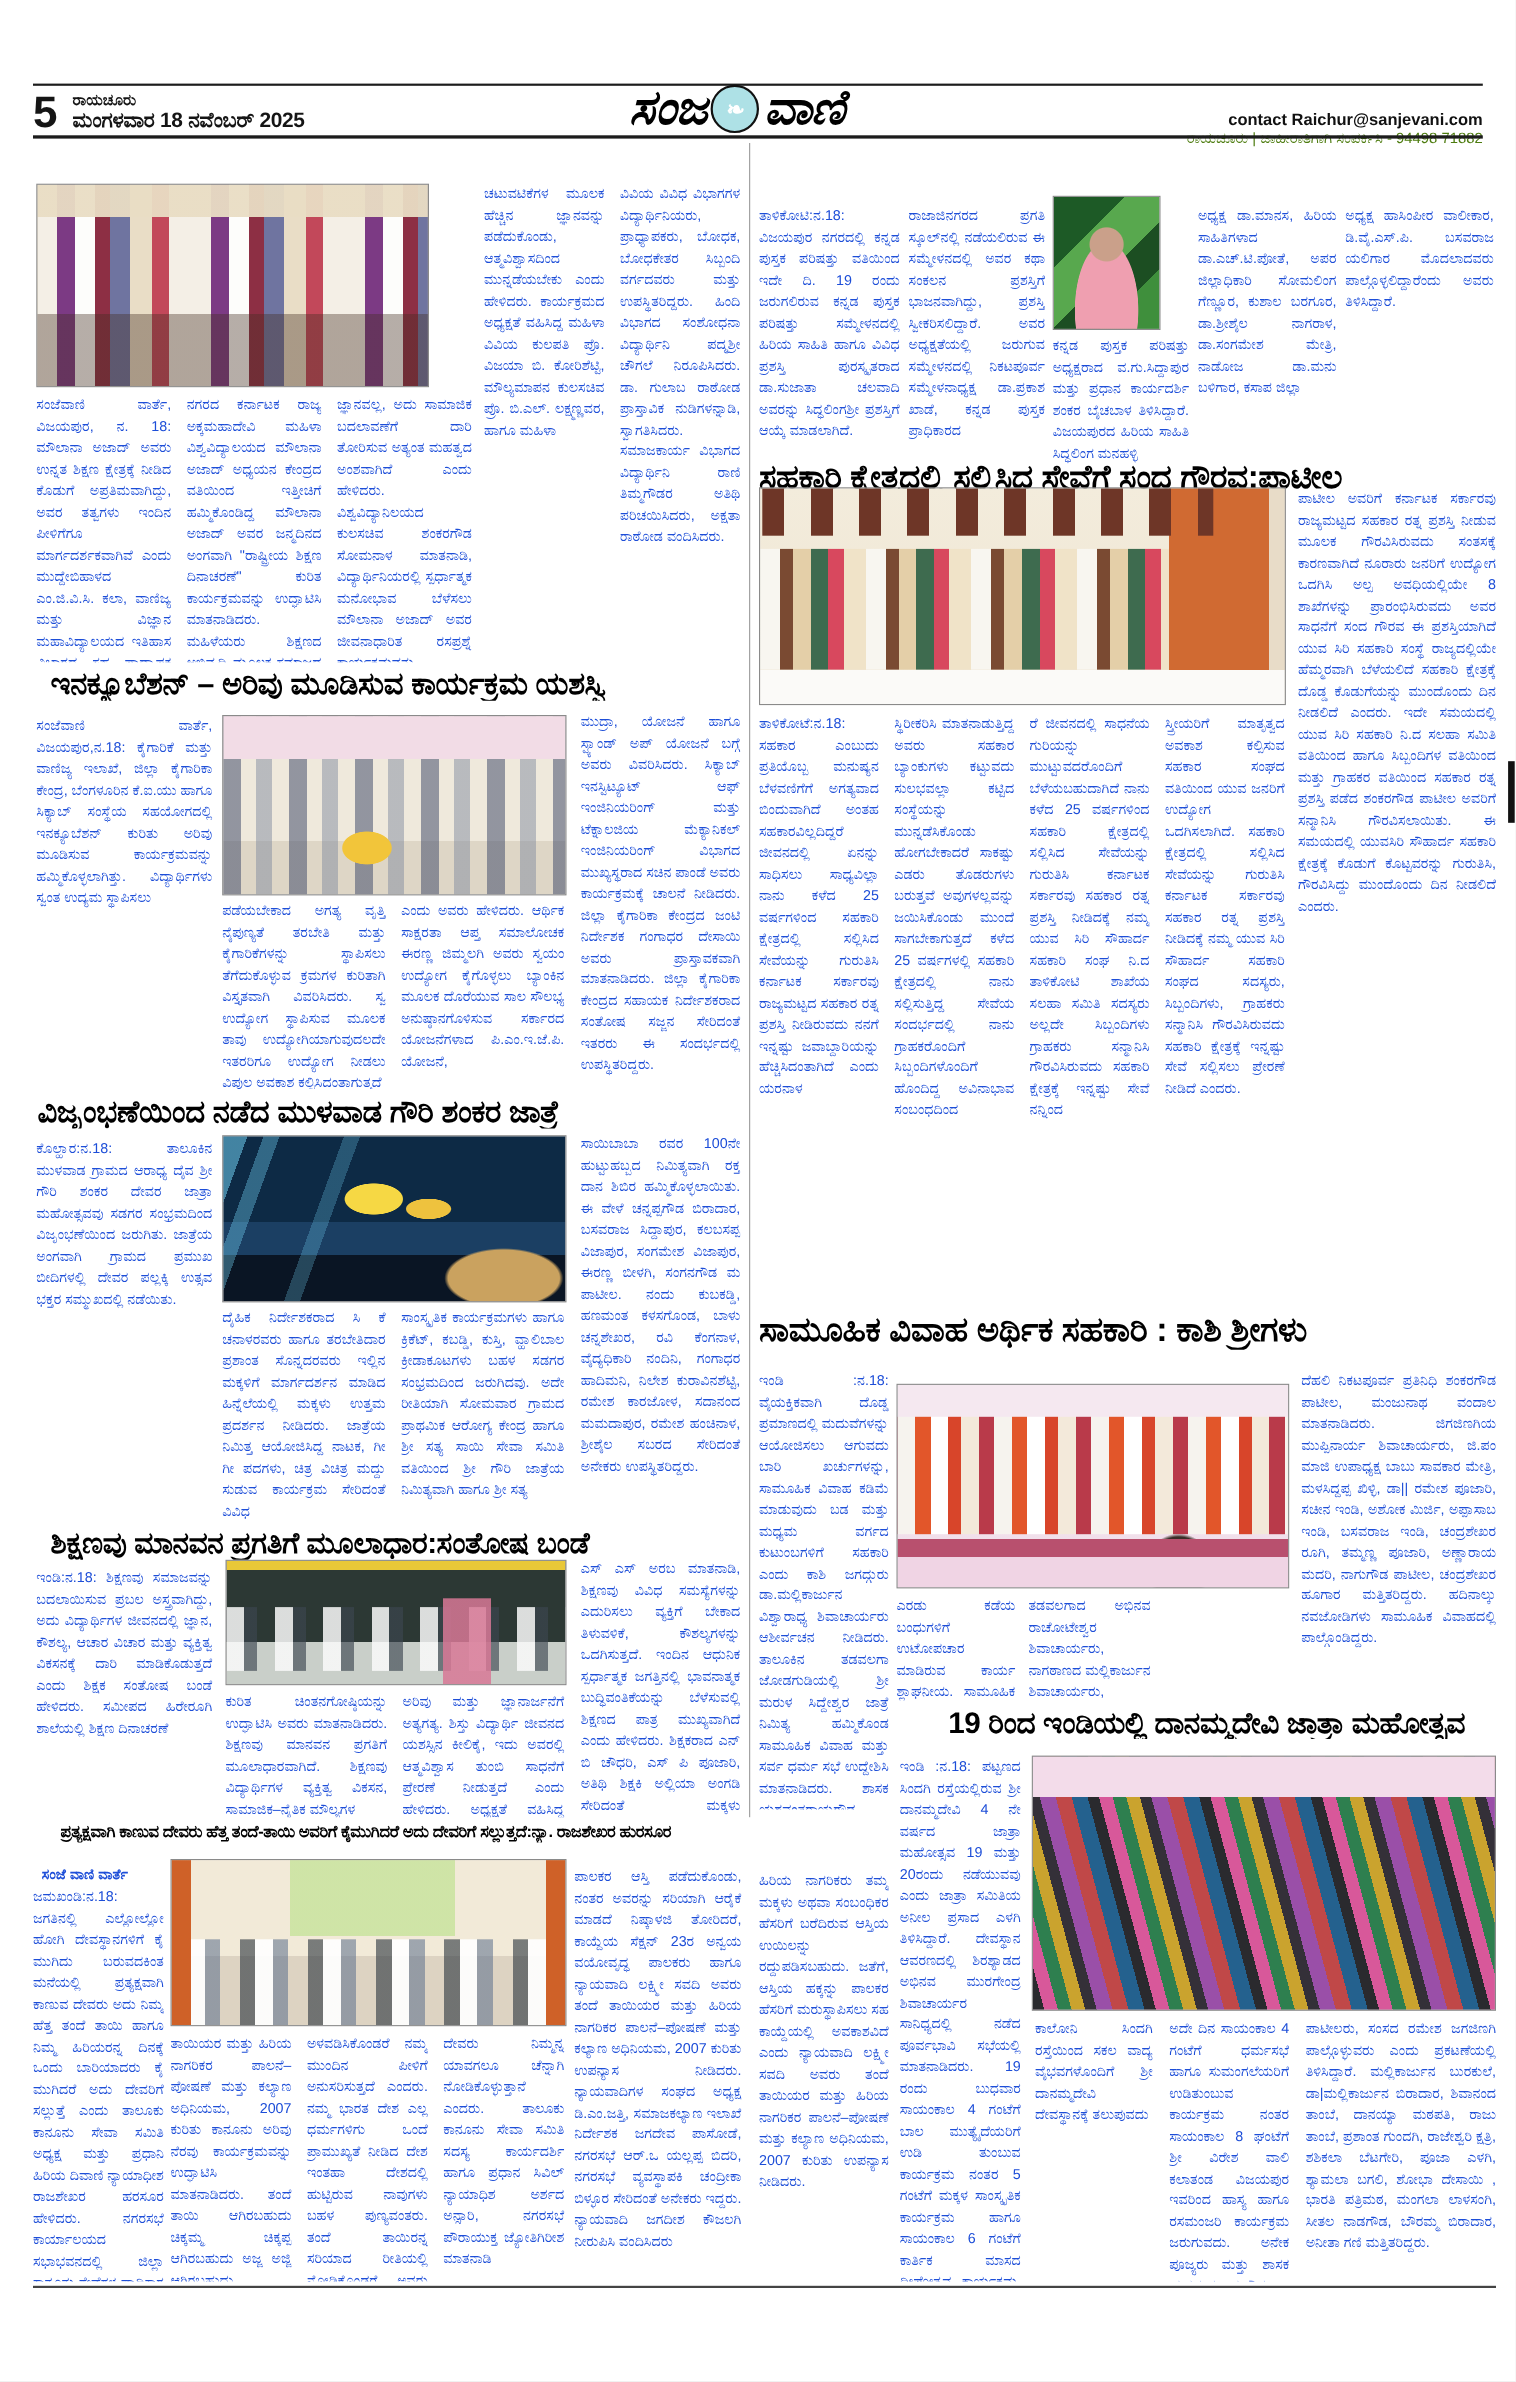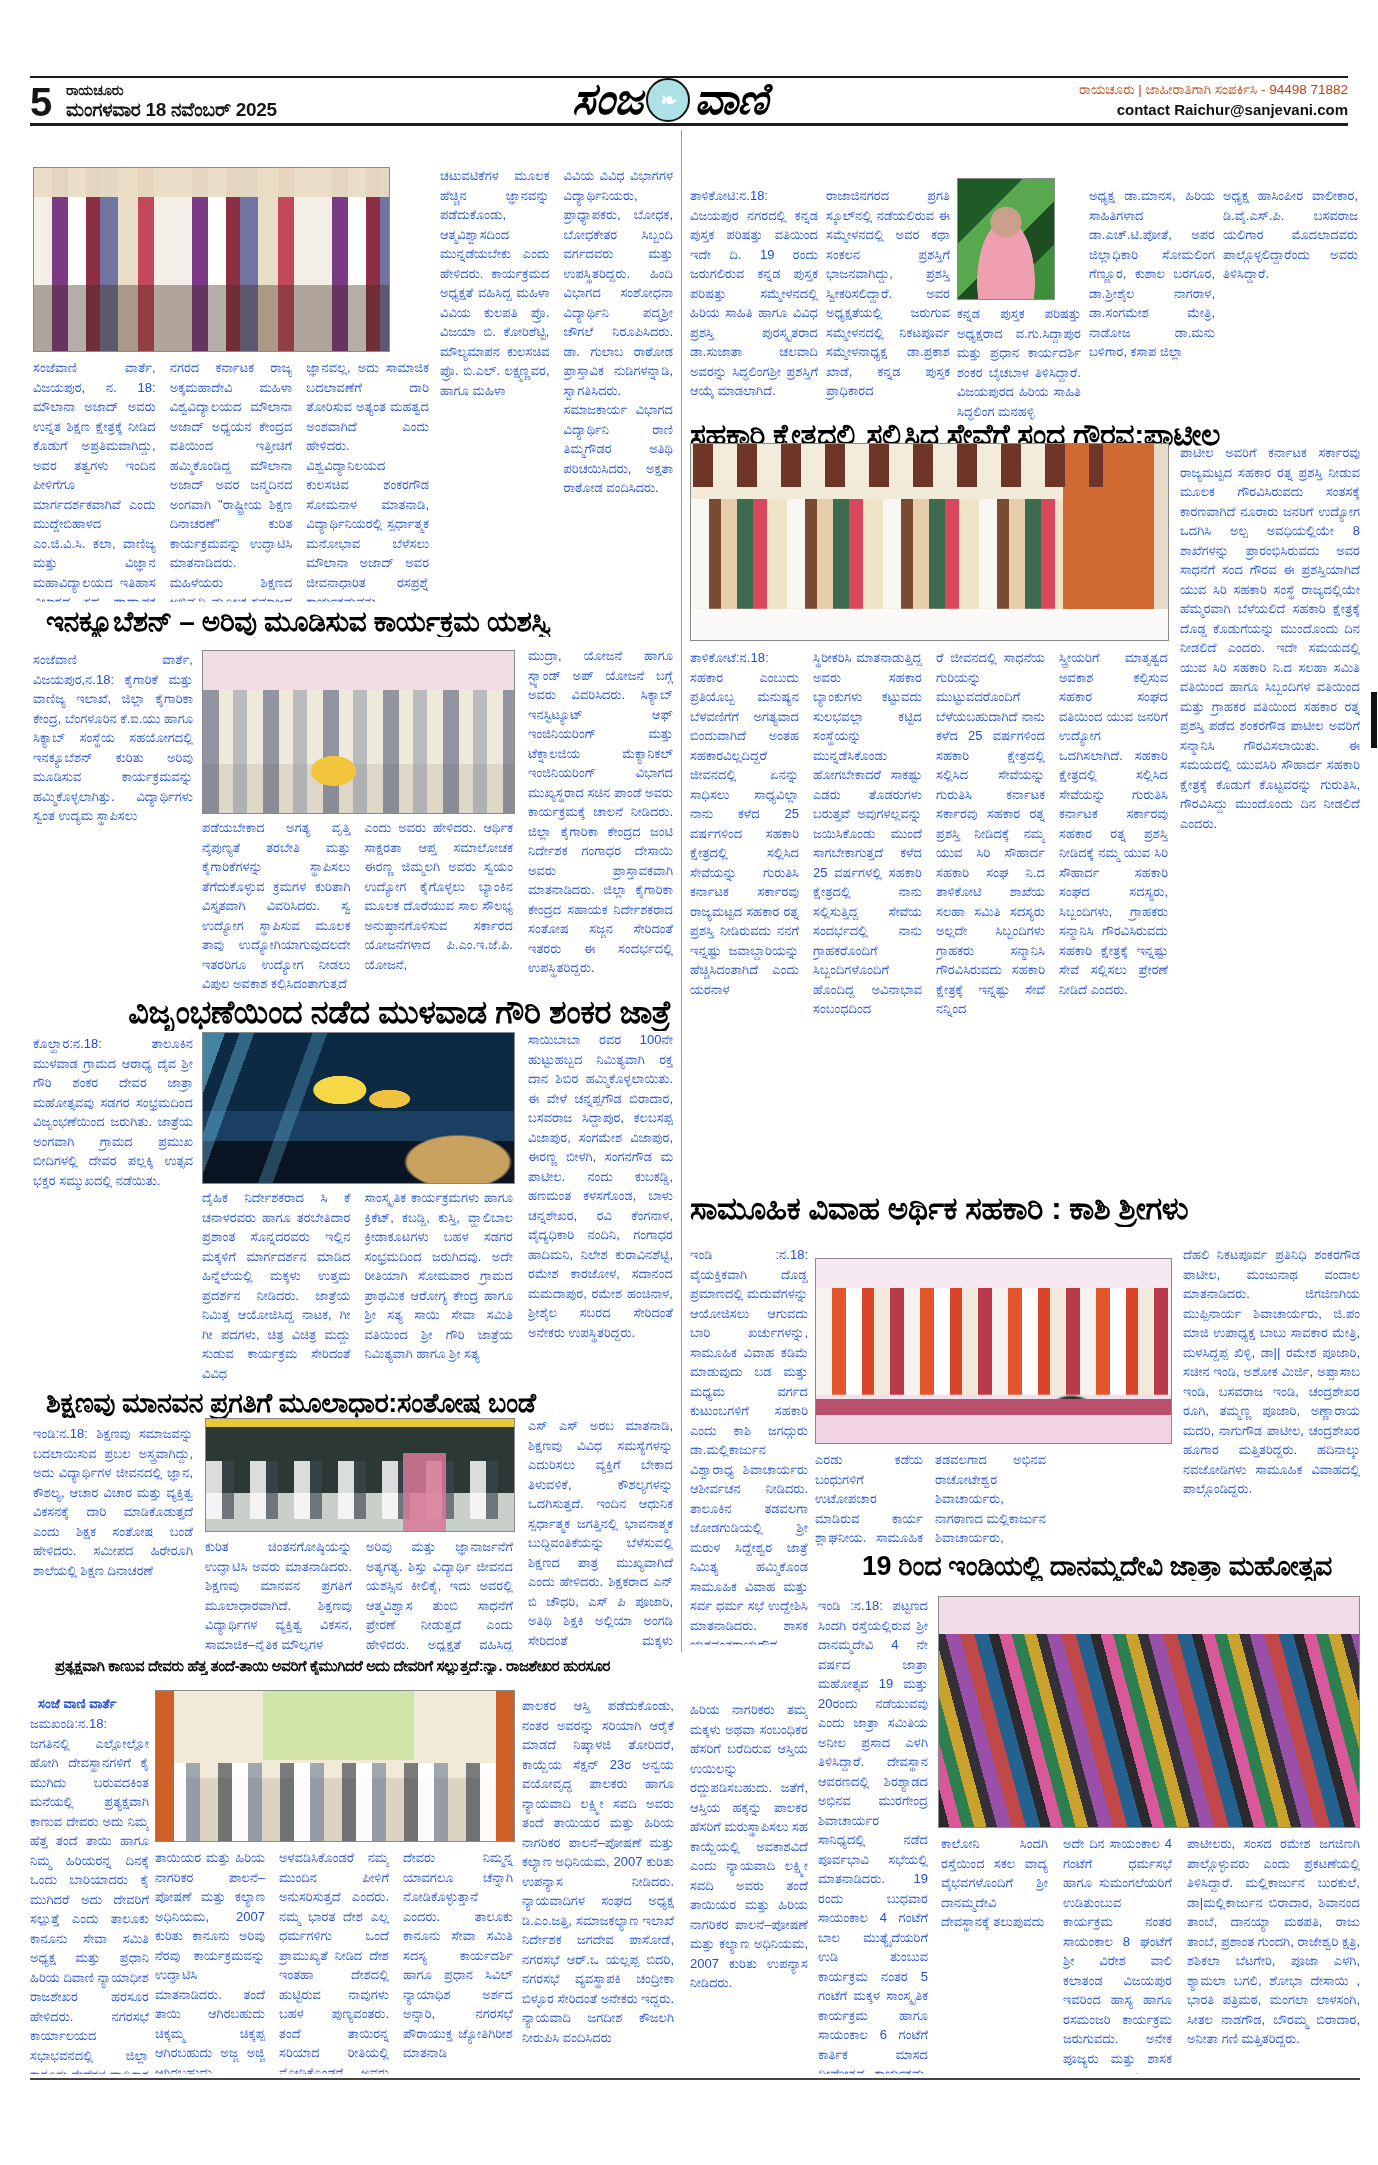--- a/index.html
+++ b/index.html
@@ -14,21 +14,21 @@
   .rule-v{background:#9a9a9a;width:1px;}
   .photo{border:1px solid #8a8a8a;background-repeat:no-repeat;}
   
   .pgnum{font-size:40px;font-weight:bold;line-height:1;}
   .city{font-size:14px;font-weight:bold;}
   .date{font-size:19px;font-weight:bold;letter-spacing:-.3px;}
   .logo{display:flex;align-items:center;gap:4px;font-weight:bold;font-style:italic;
         font-size:44px;letter-spacing:-1px;color:#000;}
   .dove{width:40px;height:40px;border-radius:50%;background:#aee1e6;border:2px solid #111;
         display:flex;align-items:center;justify-content:center;font-size:20px;color:#fff;font-style:normal;}
-  .contact1{font-size:13.5px;color:#c2410c;text-align:right;}
+  .contact1{font-size:13.5px;color:#4d7c0f;text-align:right;margin-top:36px;}
   .contact2{font-size:15px;color:#111;text-align:right;font-weight:bold;}
   
   .p-azad{background-image:
     linear-gradient(180deg,rgba(233,221,196,.95) 0 16%,rgba(0,0,0,0) 16%),
     linear-gradient(180deg,rgba(0,0,0,0) 64%,rgba(66,44,32,.38) 64%),
     repeating-linear-gradient(90deg,#f4efe6 0 18px,#7c3a84 18px 34px,#fdfdfb 34px 52px,#8d2f44 52px 66px,#6f74a0 66px 84px,#e9ddc6 84px 104px,#c2485a 104px 120px,#f4efe6 120px 140px),
     linear-gradient(180deg,#d9c69b,#cdb98c);}
   .p-sujata{background-image:
     radial-gradient(circle at 50% 36%,#caa08a 0 15px,rgba(0,0,0,0) 16px),
     radial-gradient(ellipse at 50% 86%,#ef9fb0 0 42%,rgba(0,0,0,0) 43%),
@@ -112,21 +112,21 @@
 
   <div class="abs hl" style="left:46px;top:606px;width:625px;font-size:28px;">ಇನಕ್ಯೂಬೆಶನ್ – ಅರಿವು ಮೂಡಿಸುವ ಕಾರ್ಯಕ್ರಮ ಯಶಸ್ವಿ</div>
   <div class="abs bt" style="left:33px;top:650px;width:160px;height:340px;">ಸಂಜೆವಾಣಿ ವಾರ್ತೆ, ವಿಜಯಪುರ,ನ.18: ಕೈಗಾರಿಕೆ ಮತ್ತು ವಾಣಿಜ್ಯ ಇಲಾಖೆ, ಜಿಲ್ಲಾ ಕೈಗಾರಿಕಾ ಕೇಂದ್ರ, ಬೆಂಗಳೂರಿನ ಕೆ.ಐ.ಯು ಹಾಗೂ ಸಿಕ್ಯಾಬ್ ಸಂಸ್ಥೆಯ ಸಹಯೋಗದಲ್ಲಿ ಇನಕ್ಯೂಬೆಶನ್ ಕುರಿತು ಅರಿವು ಮೂಡಿಸುವ ಕಾರ್ಯಕ್ರಮವನ್ನು ಹಮ್ಮಿಕೊಳ್ಳಲಾಗಿತ್ತು. ವಿದ್ಯಾರ್ಥಿಗಳು ಸ್ವಂತ ಉದ್ಯಮ ಸ್ಥಾಪಿಸಲು</div>
   <div class="abs photo p-incub" style="left:202px;top:650px;width:311px;height:162px;"></div>
   <div class="abs bt" style="left:528px;top:646px;width:145px;height:344px;">ಮುದ್ರಾ, ಯೋಜನೆ ಹಾಗೂ ಸ್ಟ್ಯಾಂಡ್ ಅಪ್ ಯೋಜನೆ ಬಗ್ಗೆ ಅವರು ವಿವರಿಸಿದರು. ಸಿಕ್ಯಾಬ್ ಇನಸ್ಟಿಟ್ಯೂಟ್ ಆಫ್ ಇಂಜಿನಿಯರಿಂಗ್ ಮತ್ತು ಟೆಕ್ನಾಲಜಿಯ ಮೆಕ್ಯಾನಿಕಲ್ ಇಂಜಿನಿಯರಿಂಗ್ ವಿಭಾಗದ ಮುಖ್ಯಸ್ಥರಾದ ಸಚಿನ ಪಾಂಡೆ ಅವರು ಕಾರ್ಯಕ್ರಮಕ್ಕೆ ಚಾಲನೆ ನೀಡಿದರು. ಜಿಲ್ಲಾ ಕೈಗಾರಿಕಾ ಕೇಂದ್ರದ ಜಂಟಿ ನಿರ್ದೇಶಕ ಗಂಗಾಧರ ದೇಸಾಯಿ ಅವರು ಪ್ರಾಸ್ತಾವಕವಾಗಿ ಮಾತನಾಡಿದರು. ಜಿಲ್ಲಾ ಕೈಗಾರಿಕಾ ಕೇಂದ್ರದ ಸಹಾಯಕ ನಿರ್ದೇಶಕರಾದ ಸಂತೋಷ ಸಜ್ಜನ ಸೇರಿದಂತೆ ಇತರರು ಈ ಸಂದರ್ಭದಲ್ಲಿ ಉಪಸ್ಥಿತರಿದ್ದರು.</div>
   <div class="abs cols" style="left:202px;top:818px;width:311px;height:172px;">
     <div class="bt">ಪಡೆಯಬೇಕಾದ ಅಗತ್ಯ ವೃತ್ತಿ ನೈಪುಣ್ಯತೆ ತರಬೇತಿ ಮತ್ತು ಕೈಗಾರಿಕೆಗಳನ್ನು ಸ್ಥಾಪಿಸಲು ತೆಗೆದುಕೊಳ್ಳುವ ಕ್ರಮಗಳ ಕುರಿತಾಗಿ ವಿಸ್ತೃತವಾಗಿ ವಿವರಿಸಿದರು. ಸ್ವ ಉದ್ಯೋಗ ಸ್ಥಾಪಿಸುವ ಮೂಲಕ ತಾವು ಉದ್ಯೋಗಿಯಾಗುವುದಲದೇ ಇತರರಿಗೂ ಉದ್ಯೋಗ ನೀಡಲು ವಿಪುಲ ಅವಕಾಶ ಕಲ್ಪಿಸಿದಂತಾಗುತ್ತದೆ</div>
     <div class="bt">ಎಂದು ಅವರು ಹೇಳಿದರು. ಆರ್ಥಿಕ ಸಾಕ್ಷರತಾ ಆಪ್ತ ಸಮಾಲೋಚಕ ಈರಣ್ಣ ಜಿಮ್ಮಲಗಿ ಅವರು ಸ್ವಯಂ ಉದ್ಯೋಗ ಕೈಗೊಳ್ಳಲು ಬ್ಯಾಂಕಿನ ಮೂಲಕ ದೊರೆಯುವ ಸಾಲ ಸೌಲಭ್ಯ ಅನುಷ್ಠಾನಗೊಳಿಸುವ ಸರ್ಕಾರದ ಯೋಜನೆಗಳಾದ ಪಿ.ಎಂ.ಇ.ಜೆ.ಪಿ. ಯೋಜನೆ,</div>
   </div>
 
-  <div class="abs hl" style="left:46px;top:995px;width:625px;font-size:32px;text-align:right;">ವಿಜೃಂಭಣೆಯಿಂದ ನಡೆದ ಮುಳವಾಡ ಗೌರಿ ಶಂಕರ ಜಾತ್ರೆ</div>
+  <div class="abs hl" style="left:34px;top:995px;width:625px;font-size:28px;">ವಿಜೃಂಭಣೆಯಿಂದ ನಡೆದ ಮುಳವಾಡ ಗೌರಿ ಶಂಕರ ಜಾತ್ರೆ</div>
   <div class="abs bt" style="left:33px;top:1034px;width:160px;height:350px;">ಕೊಲ್ಹಾರ:ನ.18: ತಾಲೂಕಿನ ಮುಳವಾಡ ಗ್ರಾಮದ ಆರಾಧ್ಯ ದೈವ ಶ್ರೀ ಗೌರಿ ಶಂಕರ ದೇವರ ಜಾತ್ರಾ ಮಹೋತ್ಸವವು ಸಡಗರ ಸಂಭ್ರಮದಿಂದ ವಿಜೃಂಭಣೆಯಿಂದ ಜರುಗಿತು. ಜಾತ್ರೆಯ ಅಂಗವಾಗಿ ಗ್ರಾಮದ ಪ್ರಮುಖ ಬೀದಿಗಳಲ್ಲಿ ದೇವರ ಪಲ್ಲಕ್ಕಿ ಉತ್ಸವ ಭಕ್ತರ ಸಮ್ಮುಖದಲ್ಲಿ ನಡೆಯಿತು.</div>
   <div class="abs photo p-mulavada" style="left:202px;top:1032px;width:311px;height:150px;"></div>
   <div class="abs bt" style="left:528px;top:1030px;width:145px;height:356px;">ಸಾಯಿಬಾಬಾ ರವರ 100ನೇ ಹುಟ್ಟುಹಬ್ಬದ ನಿಮಿತ್ಯವಾಗಿ ರಕ್ತ ದಾನ ಶಿಬಿರ ಹಮ್ಮಿಕೊಳ್ಳಲಾಯಿತು. ಈ ವೇಳೆ ಚನ್ನಪ್ಪಗೌಡ ಬಿರಾದಾರ, ಬಸವರಾಜ ಸಿದ್ದಾಪುರ, ಕಲಬಸಪ್ಪ ವಿಜಾಪುರ, ಸಂಗಮೇಶ ವಿಜಾಪುರ, ಈರಣ್ಣ ಬೀಳಗಿ, ಸಂಗನಗೌಡ ಮ ಪಾಟೀಲ. ನಂದು ಕುಬಕಡ್ಡಿ, ಹಣಮಂತ ಕಳಸಗೊಂಡ, ಬಾಳು ಚನ್ನಶೇಖರ, ರವಿ ಕೆಂಗನಾಳ, ವೈದ್ಯಧಿಕಾರಿ ನಂದಿನಿ, ಗಂಗಾಧರ ಹಾದಿಮನಿ, ನಿಲೇಶ ಕುರಾವಿನಶೆಟ್ಟಿ, ರಮೇಶ ಕಾರಜೋಳ, ಸದಾನಂದ ಮಮದಾಪುರ, ರಮೇಶ ಹಂಚಿನಾಳ, ಶ್ರೀಶೈಲ ಸಬರದ ಸೇರಿದಂತೆ ಅನೇಕರು ಉಪಸ್ಥಿತರಿದ್ದರು.</div>
   <div class="abs cols" style="left:202px;top:1188px;width:311px;height:197px;">
     <div class="bt">ದೈಹಿಕ ನಿರ್ದೇಶಕರಾದ ಸಿ ಕೆ ಚನಾಳರವರು ಹಾಗೂ ತರಬೇತಿದಾರ ಪ್ರಶಾಂತ ಸೊನ್ನದರವರು ಇಲ್ಲಿನ ಮಕ್ಕಳಿಗೆ ಮಾರ್ಗದರ್ಶನ ಮಾಡಿದ ಹಿನ್ನೆಲೆಯಲ್ಲಿ ಮಕ್ಕಳು ಉತ್ತಮ ಪ್ರದರ್ಶನ ನೀಡಿದರು. ಜಾತ್ರೆಯ ನಿಮಿತ್ತ ಆಯೋಜಿಸಿದ್ದ ನಾಟಕ, ಗೀ ಗೀ ಪದಗಳು, ಚಿತ್ರ ವಿಚಿತ್ರ ಮದ್ದು ಸುಡುವ ಕಾರ್ಯಕ್ರಮ ಸೇರಿದಂತೆ ವಿವಿಧ</div>
     <div class="bt">ಸಾಂಸ್ಕೃತಿಕ ಕಾರ್ಯಕ್ರಮಗಳು ಹಾಗೂ ಕ್ರಿಕೆಟ್, ಕಬಡ್ಡಿ, ಕುಸ್ತಿ, ವ್ಹಾಲಿಬಾಲ ಕ್ರೀಡಾಕೂಟಗಳು ಬಹಳ ಸಡಗರ ಸಂಭ್ರಮದಿಂದ ಜರುಗಿದವು. ಅದೇ ರೀತಿಯಾಗಿ ಸೋಮವಾರ ಗ್ರಾಮದ ಪ್ರಾಥಮಿಕ ಆರೋಗ್ಯ ಕೇಂದ್ರ ಹಾಗೂ ಶ್ರೀ ಸತ್ಯ ಸಾಯಿ ಸೇವಾ ಸಮಿತಿ ವತಿಯಿಂದ ಶ್ರೀ ಗೌರಿ ಜಾತ್ರೆಯ ನಿಮಿತ್ಯವಾಗಿ ಹಾಗೂ ಶ್ರೀ ಸತ್ಯ</div>
   </div>
 
   <div class="abs hl" style="left:46px;top:1388px;width:625px;font-size:27px;">ಶಿಕ್ಷಣವು ಮಾನವನ ಪ್ರಗತಿಗೆ ಮೂಲಾಧಾರ:ಸಂತೋಷ ಬಂಡೆ</div>
   <div class="abs bt" style="left:33px;top:1424px;width:160px;height:228px;">ಇಂಡಿ:ನ.18: ಶಿಕ್ಷಣವು ಸಮಾಜವನ್ನು ಬದಲಾಯಿಸುವ ಪ್ರಬಲ ಅಸ್ತ್ರವಾಗಿದ್ದು, ಅದು ವಿದ್ಯಾರ್ಥಿಗಳ ಜೀವನದಲ್ಲಿ ಜ್ಞಾನ, ಕೌಶಲ್ಯ, ಆಚಾರ ವಿಚಾರ ಮತ್ತು ವ್ಯಕ್ತಿತ್ವ ವಿಕಸನಕ್ಕೆ ದಾರಿ ಮಾಡಿಕೊಡುತ್ತದೆ ಎಂದು ಶಿಕ್ಷಕ ಸಂತೋಷ ಬಂಡೆ ಹೇಳಿದರು. ಸಮೀಪದ ಹಿರೇರೂಗಿ ಶಾಲೆಯಲ್ಲಿ ಶಿಕ್ಷಣ ದಿನಾಚರಣೆ</div>

